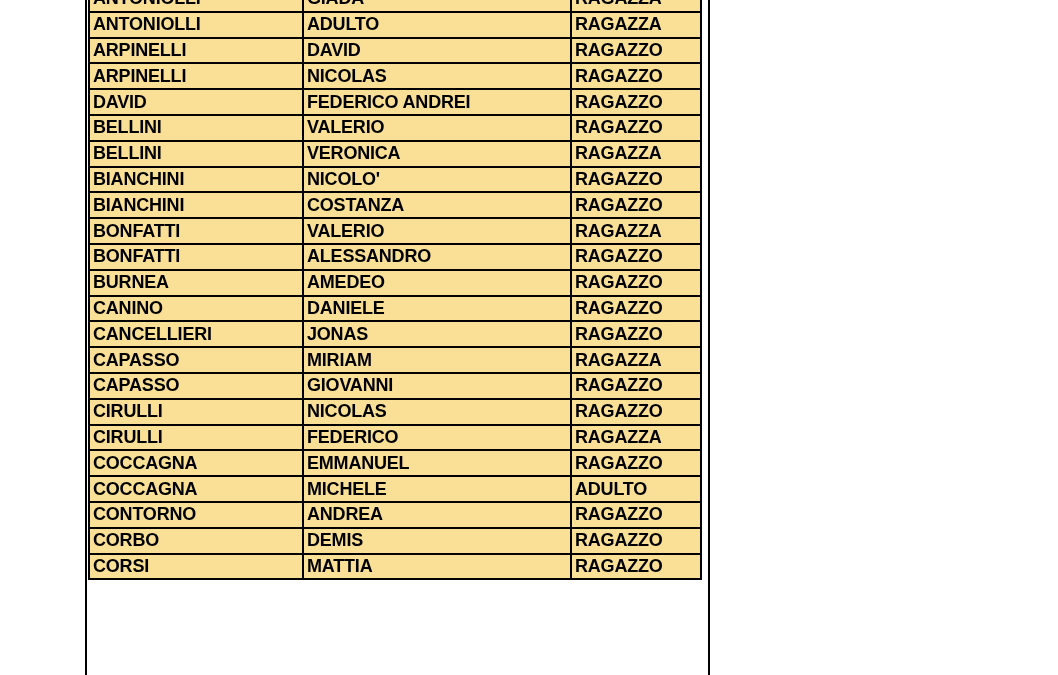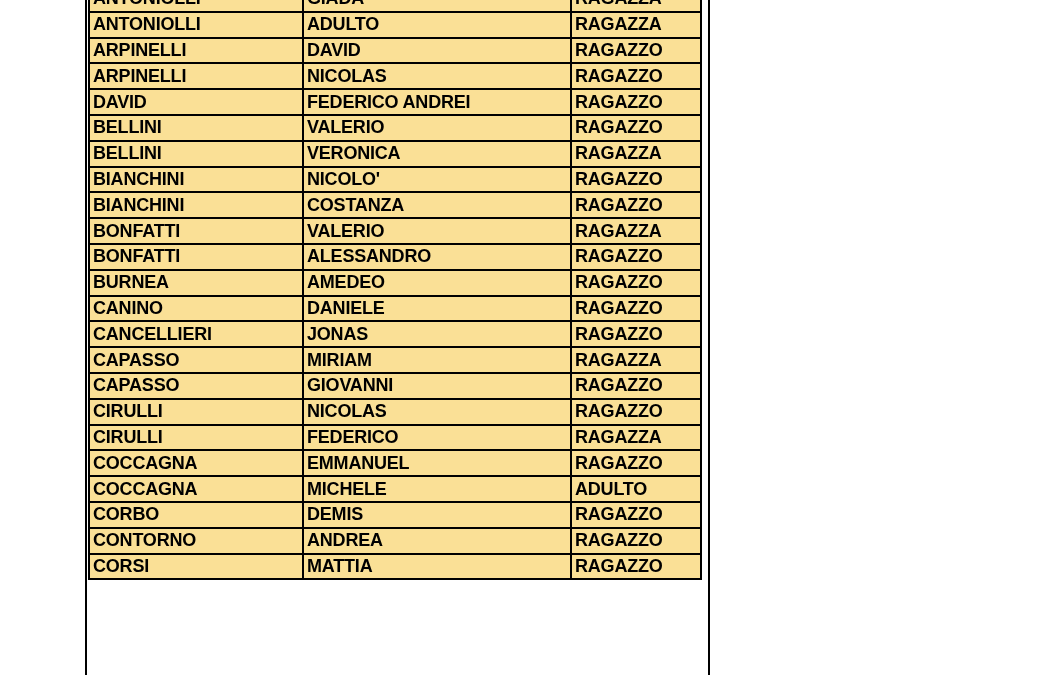--- a/index.html
+++ b/index.html
@@ -157,27 +157,27 @@
         <td>COCCAGNA</td>
         <td>EMMANUEL</td>
         <td>RAGAZZO</td>
       </tr>
       <tr>
         <td>COCCAGNA</td>
         <td>MICHELE</td>
         <td>ADULTO</td>
       </tr>
       <tr>
-        <td>CORBO</td>
-        <td>DEMIS</td>
+        <td>CONTORNO</td>
+        <td>ANDREA</td>
         <td>RAGAZZO</td>
       </tr>
       <tr>
-        <td>CONTORNO</td>
-        <td>ANDREA</td>
+        <td>CORBO</td>
+        <td>DEMIS</td>
         <td>RAGAZZO</td>
       </tr>
       <tr>
         <td>CORSI</td>
         <td>MATTIA</td>
         <td>RAGAZZO</td>
       </tr>
     </tbody>
 </table>
 

